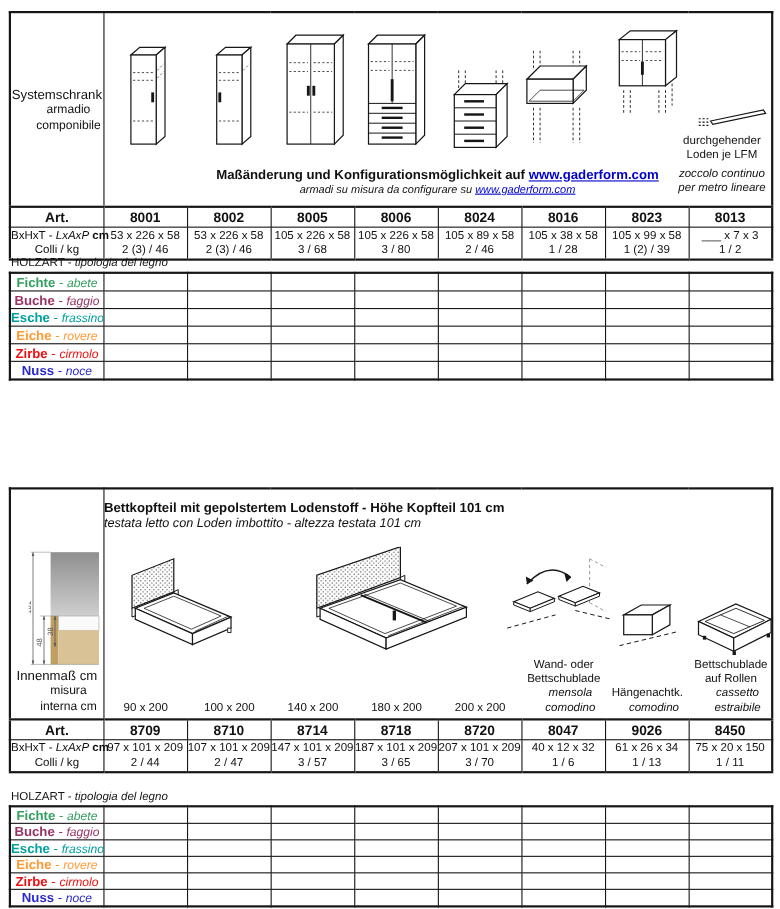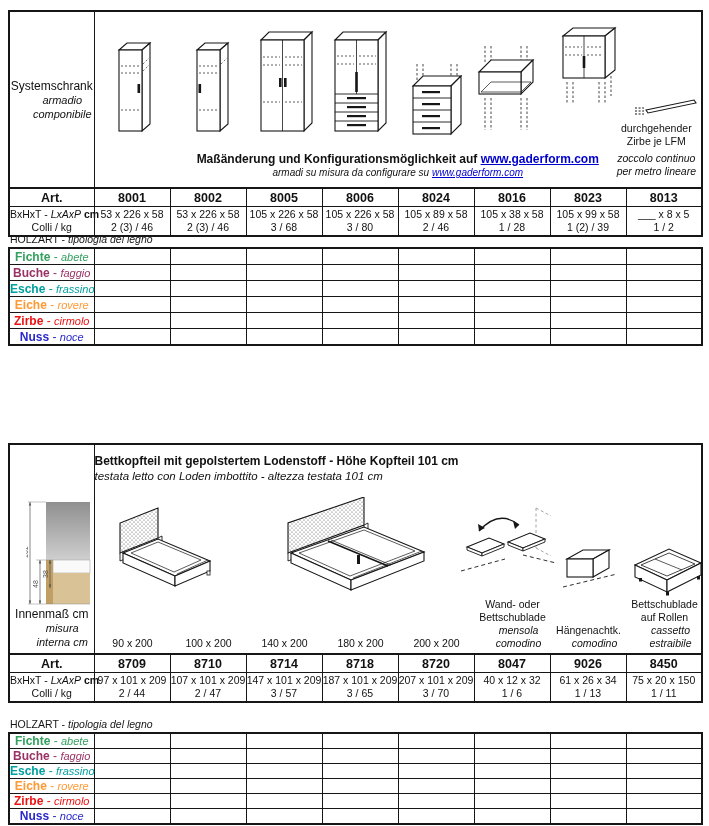--- a/index.html
+++ b/index.html
@@ -2,21 +2,21 @@
 <html><head>
 <meta charset="utf-8">
 <style>
   html,body{margin:0;padding:0;background:#fff;}
   #canvas{position:relative;width:709px;height:826px;background:#fff;
           font-family:"Liberation Sans",sans-serif;color:#111;overflow:hidden;}
   .tbl{position:absolute;border-collapse:collapse;table-layout:fixed;background:#fff;border:2px solid #161616;}
   .tbl td{border:1px solid #161616;padding:0;text-align:center;vertical-align:middle;}
   .hdr-main{position:relative;}
   .sidebar-cell{vertical-align:bottom;padding-bottom:6px;font-size:12px;line-height:14px;position:relative;}
-  .sidebar-cell .sub{font-style:italic;font-size:11px;padding-left:21px;}
+  .sidebar-cell .sub{font-size:11px;padding-left:21px;}
   .art-row td{font-weight:bold;font-size:12.5px;height:17px;border-top:2px solid #161616;}
   .alte-row td{height:12px;font-size:9.5px;color:#a9a9a9;}
   .alte-row .lbl{font-size:8.5px;}
   .dims-row td{height:28px;font-size:10.5px;line-height:13px;border-bottom:2px solid #161616;}
   .holzart{position:absolute;font-size:10.5px;color:#161616;text-align:right;}
   .holzart i{font-style:italic;}
   .wood td{height:15px;background:#fff;}
   .wood-b td{height:14px;}
   .wood .wlbl{font-size:12px;white-space:pre;}
   .wood .wlbl b{font-weight:bold;}
@@ -180,21 +180,21 @@
           <div class="l1">
             <span>Maßänderung und Konfigurationsmöglichkeit auf </span><span class="lnk">www.gaderform.com</span>
           </div>
           <div class="l2">
             <span>armadi su misura da configurare su </span><span class="lnk">www.gaderform.com</span>
           </div>
         </div>
 
         <div class="abs sockel" style="right:5px;top:110px">
           <div>durchgehender</div>
-          <div>Zirbe je LFM</div>
+          <div>Loden je LFM</div>
           <div class="it">zoccolo continuo</div>
           <div class="it" style="margin-top:0">per metro lineare</div>
         </div>
       </td>
     </tr>
     <tr class="art-row">
       <td>Art.</td>
       <td>8001</td>
       <td>8002</td>
       <td>8005</td>
@@ -231,21 +231,21 @@
           </td>
       <td>
             <div>105 x 38 x 58</div>
             <div>1 / 28</div>
           </td>
       <td>
             <div>105 x 99 x 58</div>
             <div>1 (2) / 39</div>
           </td>
       <td>
-            <div>___ x 8 x 5</div>
+            <div>___ x 7 x 3</div>
             <div>1 / 2</div>
           </td>
     </tr>
   </tbody>
     </table>
 
   <div class="holzart pre" style="left:10px;top:233px"><span>HOLZART</span><span> - </span><i>tipologia del legno</i></div>
 
   <table class="tbl wood" style="left:8px;top:247px;width:693px;">
     <colgroup>

